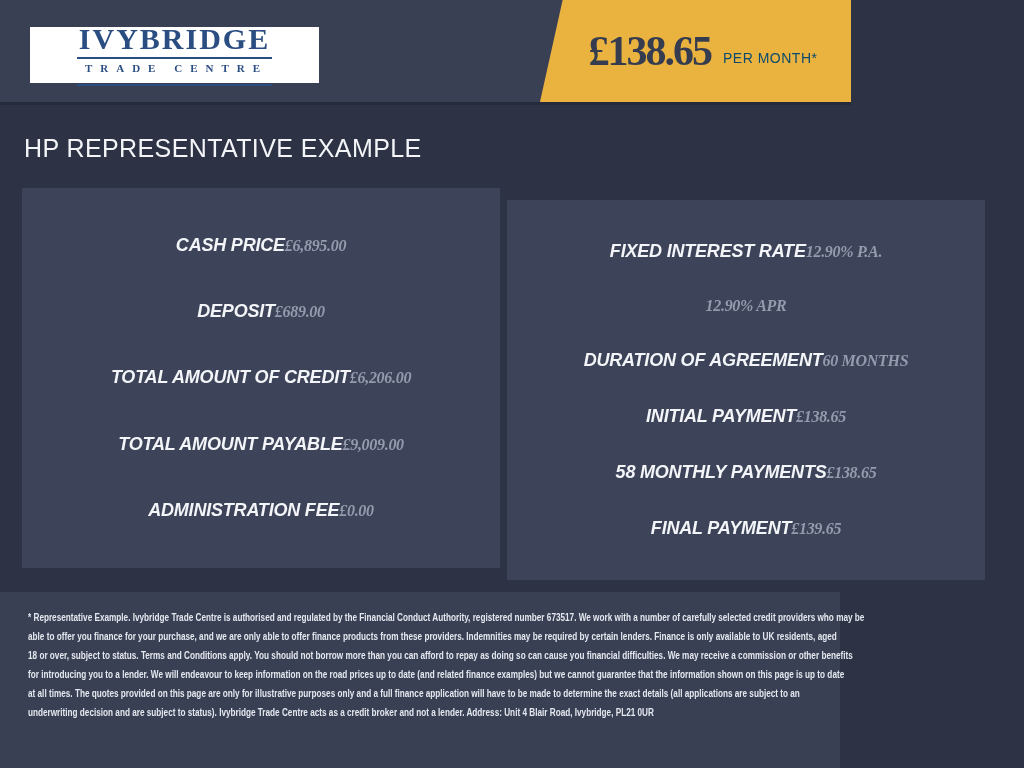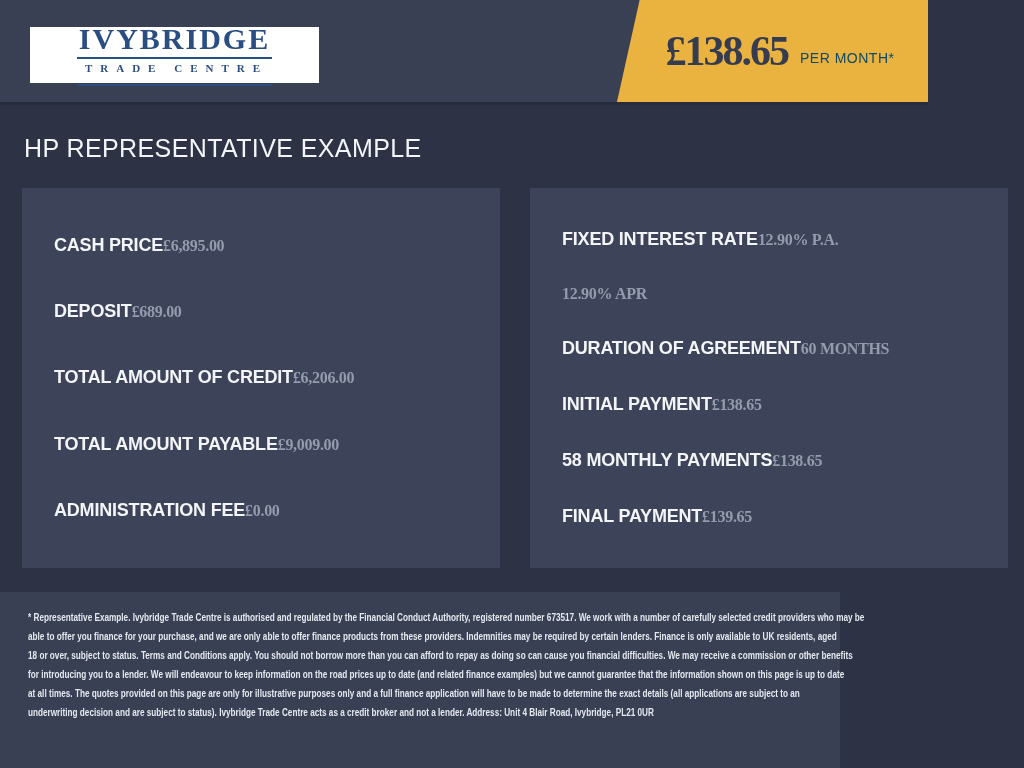--- a/index.html
+++ b/index.html
@@ -10,21 +10,21 @@
   .stage {
     position:relative;
     width:1024px; height:768px;
     background:#2d3244;
     overflow:hidden;
   }
 
   
   .header {
     position:absolute; left:0; top:0;
-    width:928px; height:102px;
+    width:851px; height:102px;
     background:#3a4054;
     border-bottom:3px solid #272c3c;
   }
   .logo-box {
     position:absolute; left:30px; top:27px;
     width:289px; height:56px;
     background:#ffffff;
     display:flex; align-items:center; justify-content:center;
   }
   .logo-inner { width:fit-content; text-align:center; }
@@ -71,23 +71,23 @@
   .panel {
     position:absolute; top:188px;
     width:478px; height:380px;
     background:#3d4459;
     box-sizing:border-box;
     display:flex; flex-direction:column;
     justify-content:space-around;
     padding:24px 32px;
   }
   .panel.left  { left:22px; }
-  .panel.right { left:530px; }
+  .panel.right { left:507px;margin-top:12px; }
   .frow {
-    display:flex; align-items:baseline; justify-content:flex-start;
+    display:flex; align-items:baseline; justify-content:center;font-style:italic;
   }
   .frow .flabel {
     font-size:18px; font-weight:bold; letter-spacing:-0.2px;
     color:#f3f5f8; white-space:nowrap;
   }
   .frow .fvalue {
     font-family:"Liberation Serif", serif;
     font-size:16px; font-weight:bold; letter-spacing:-0.3px;
     color:#949bad; white-space:nowrap; text-align:right;
   }

